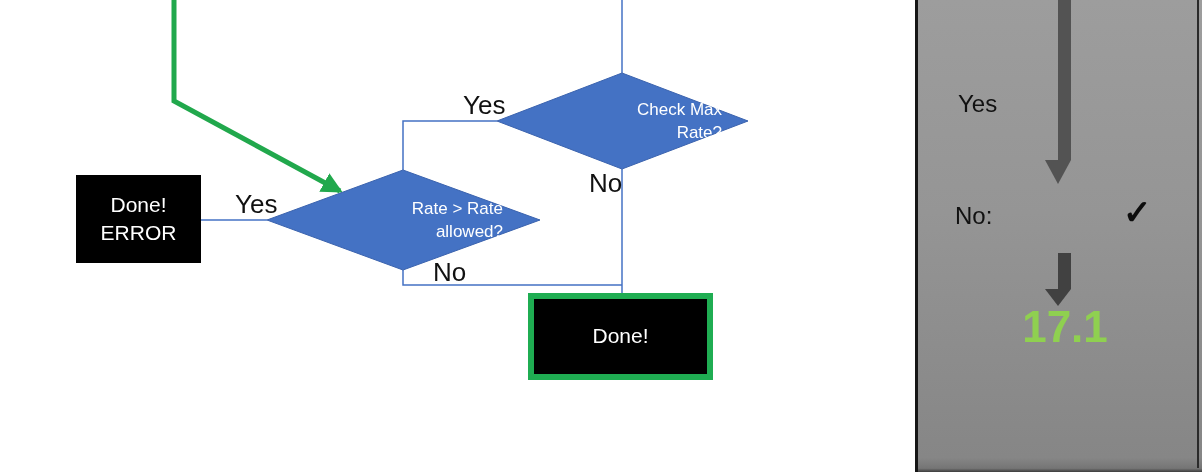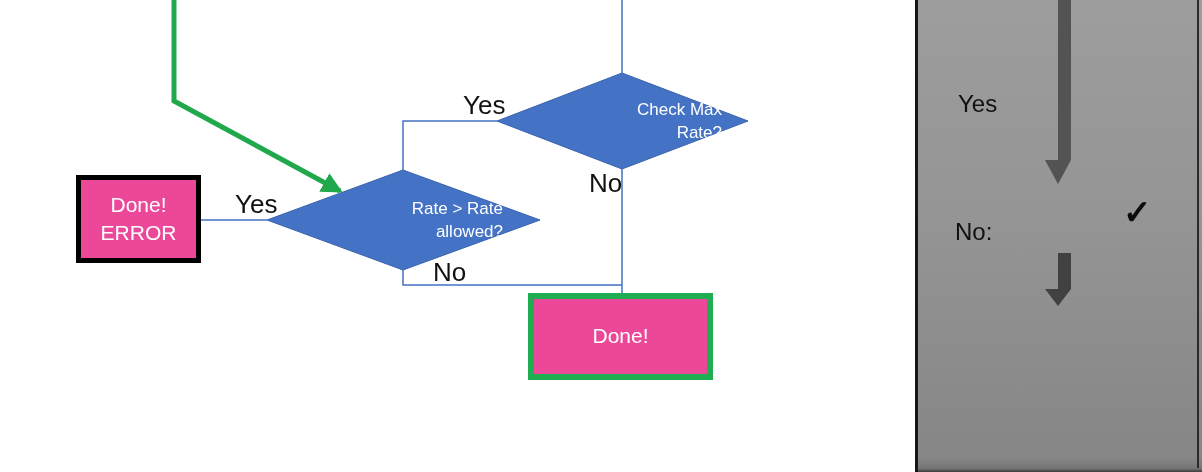--- a/index.html
+++ b/index.html
@@ -15,21 +15,21 @@
   .diamond-label{
     width:200px;text-align:right;color:#ffffff;
     font-size:17px;line-height:1.35;
   }
   .flow-label{
     color:#111111;font-size:26px;line-height:1;
   }
 
   
   .term-box{
-    box-sizing:border-box;background:#ec4899;color:#ffffff;
+    box-sizing:border-box;background:#000000;color:#ffffff;
     display:flex;align-items:center;justify-content:center;
     text-align:center;font-size:21px;line-height:1.35;
   }
   #done-error-box{left:76px;top:175px;width:125px;height:88px;border:5px solid #000000;}
   #done-box{left:528px;top:293px;width:185px;height:87px;border:6px solid #1fad52;}
 
   
   #side-panel{
     left:915px;top:0;width:287px;height:472px;box-sizing:border-box;
     border-left:3px solid #161616;
@@ -84,22 +84,23 @@
 <div class="abs term-box pre" id="done-error-box">Done!
 ERROR</div>
 <div class="abs term-box" id="done-box">Done!</div>
 
 <div class="abs" id="side-panel">
   <div class="abs arrow-shaft" id="panel-arrow1-shaft"></div>
   <div class="abs arrow-head" id="panel-arrow1-head"></div>
 
   <div class="abs panel-text" style="left:40px;top:92px;">Yes</div>
 
-  <div class="abs panel-text" style="left:37px;top:220px;">No:</div>
+  <div class="abs panel-text" style="left:37px;top:204px;">No:</div>
   <div class="abs" id="panel-check">✓</div>
 
   <div class="abs arrow-shaft" id="panel-arrow2-shaft"></div>
   <div class="abs arrow-head" id="panel-arrow2-head"></div>
 
+  <div class="abs" id="panel-result">17.1</div>
 
   <div class="abs" id="panel-right-edge"></div>
   <div class="abs" id="panel-bottom-edge"></div>
 </div>
 
 </body></html>

